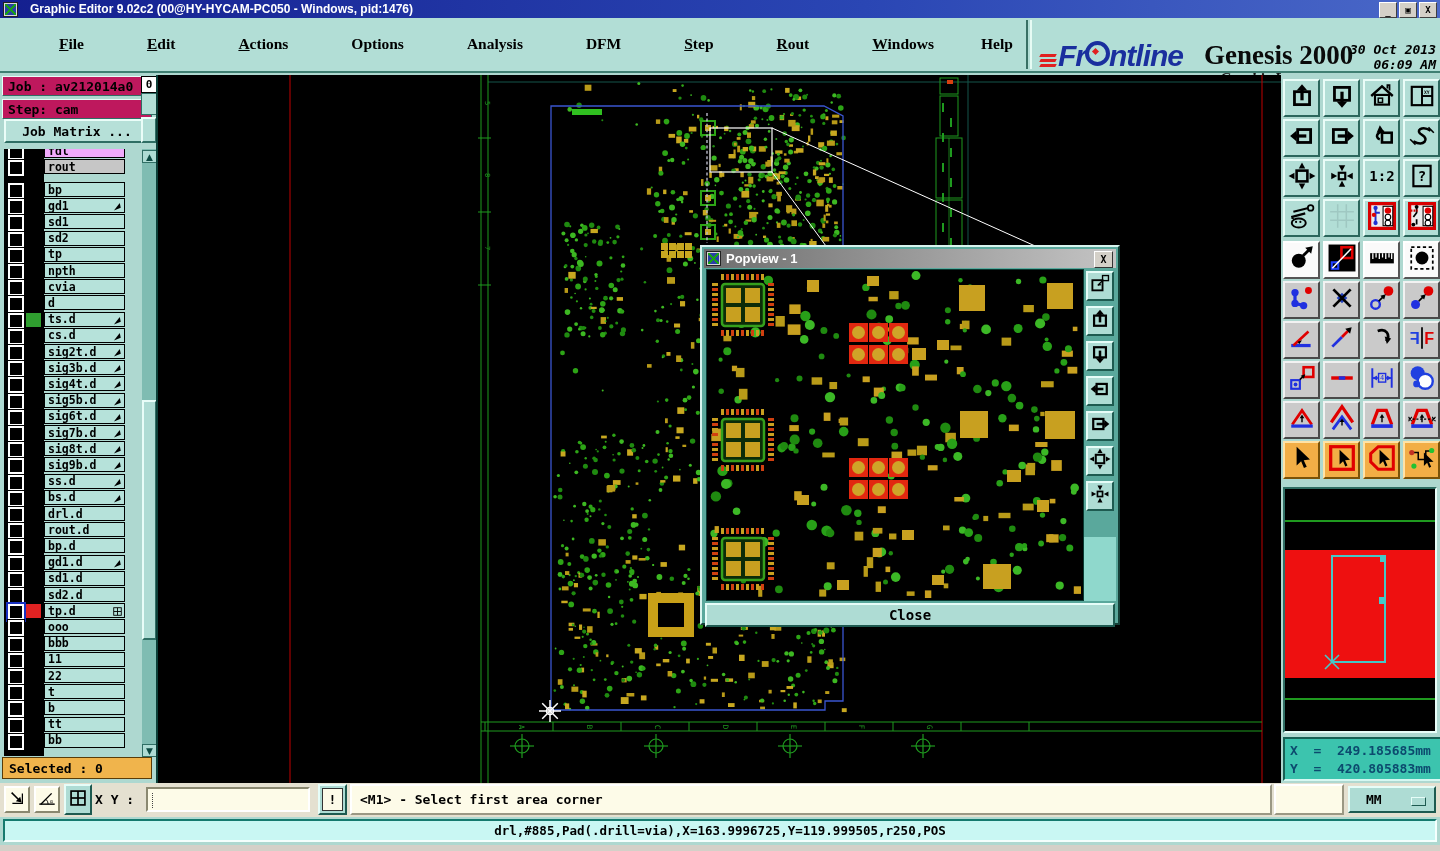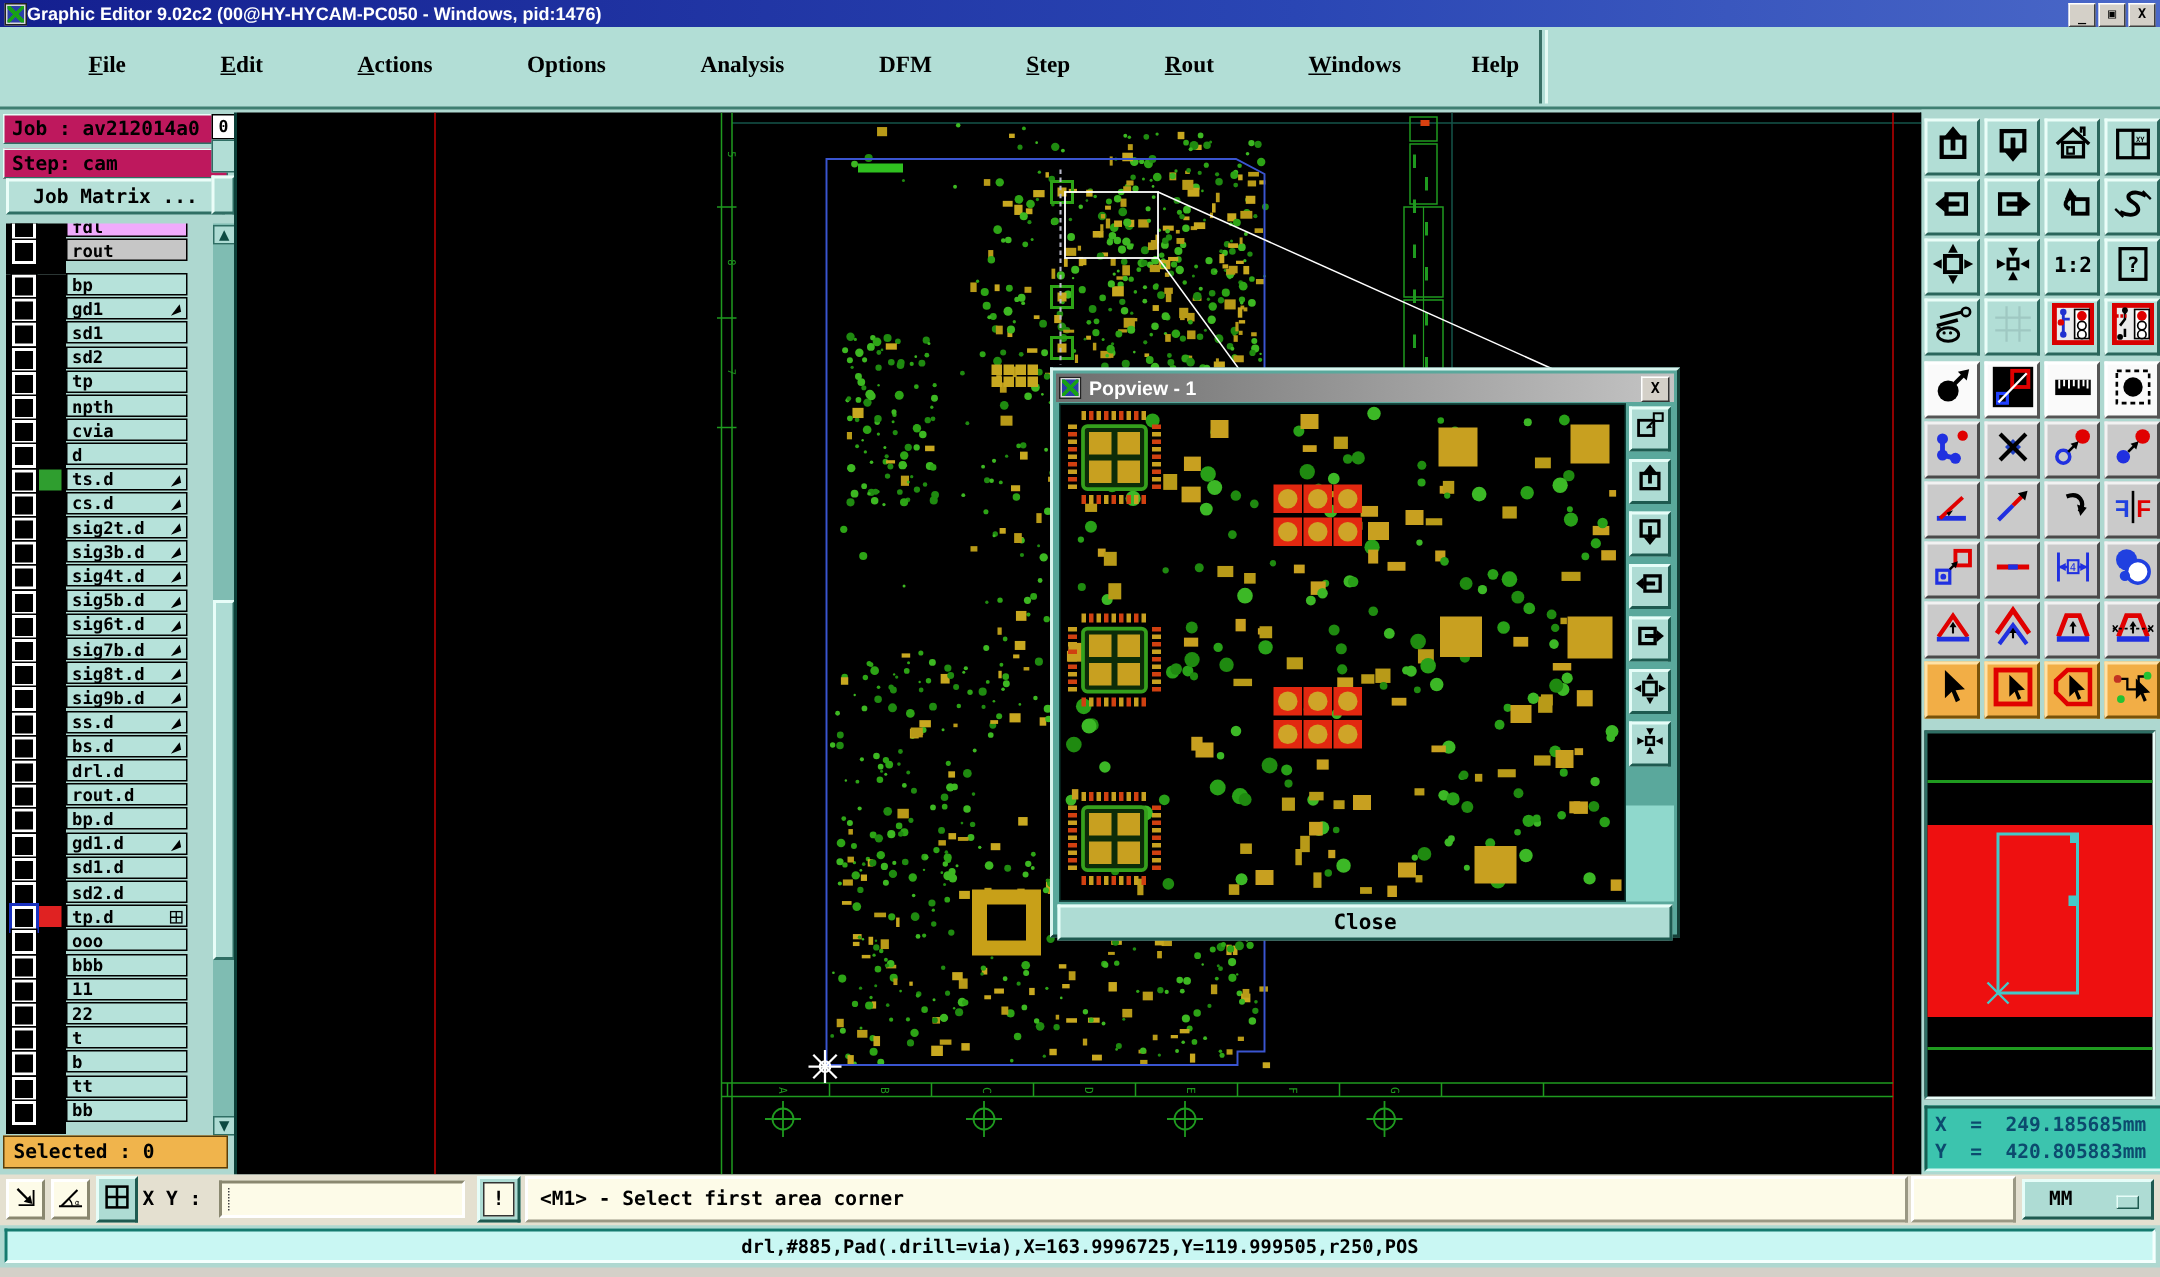--- a/index.html
+++ b/index.html
@@ -2,21 +2,21 @@
 <html><head>
 <meta charset="utf-8">
 <style>
   html,body{margin:0;padding:0;background:#555;}
   #app{position:relative;width:1440px;height:851px;overflow:hidden;background:#aed8d0;
        font-family:"DejaVu Sans Mono",monospace;-webkit-font-smoothing:none;}
   .abs{position:absolute;}
   
   .titlebar{left:0;top:0;width:1440px;height:18px;background:linear-gradient(90deg,#141f8f,#2a46b4 60%,#4a68c8);
             color:#fff;display:flex;align-items:center;}
-  .titlebar .ttext{font:bold 12px "Liberation Sans",sans-serif;margin-left:0;white-space:nowrap;text-align:right;}
+  .titlebar .ttext{font:bold 12px "Liberation Sans",sans-serif;margin-left:12px;white-space:nowrap;text-align:right;}
   .appicon{width:13px;height:13px;margin-left:3px;background:#d8d8d8;border:1px solid #222;position:relative;flex:none;}
   .appicon:before{content:"";position:absolute;left:1px;top:1px;right:1px;bottom:1px;
     background:linear-gradient(45deg,transparent 42%,#18a018 42%,#18a018 58%,transparent 58%),
                linear-gradient(-45deg,transparent 42%,#18a018 42%,#18a018 58%,transparent 58%),#2a3fa8;}
   .winbtns{position:absolute;right:3px;top:2px;display:flex;gap:2px;}
   .winbtn{width:16px;height:14px;background:#d4d0c8;border:1px solid #fff;border-right-color:#404040;border-bottom-color:#404040;
           font:bold 9px "DejaVu Sans Mono",monospace;color:#000;display:flex;align-items:flex-end;justify-content:center;line-height:9px;}
   
   .menubar{left:0;top:18px;width:1440px;height:55px;background:#b2ded6;border-bottom:2px solid #3f7f72;box-sizing:border-box;}
   .menuitems{position:absolute;left:12px;top:17px;display:flex;gap:16px;}
@@ -147,20 +147,31 @@
         <div class="menuitem"><span class="u">A</span>ctions</div>
         <div class="menuitem">Options</div>
         <div class="menuitem">Analysis</div>
         <div class="menuitem">DFM</div>
         <div class="menuitem"><span class="u">S</span>tep</div>
         <div class="menuitem"><span class="u">R</span>out</div>
         <div class="menuitem"><span class="u">W</span>indows</div>
       </div>
     <div class="helpitem">Help</div>
     <div class="menudivider"></div>
+    <div class="brand">
+      <span class="flines">
+          <div></div>
+          <div></div>
+          <div></div>
+        </span>
+      <span class="fword">Fr<span class="fo"><i></i></span>ntline</span>
+      <span class="genesis">Genesis 2000</span>
+      <span class="gedition">Graphic Editor</span>
+      <span class="bdate"><span>30 Oct 2013</span><br><span>06:09 AM</span></span>
+    </div>
   </div>
 
   <div class="abs jobcell" style="top:76px;">Job : av212014a0</div>
   <div class="abs jobcell" style="top:99px;">Step: cam</div>
   <div class="abs matrixbtn">Job Matrix ...</div>
 
   <div class="abs cell0">0</div>
   <div class="abs cellt"></div>
   <div class="abs cellb"></div>
 

